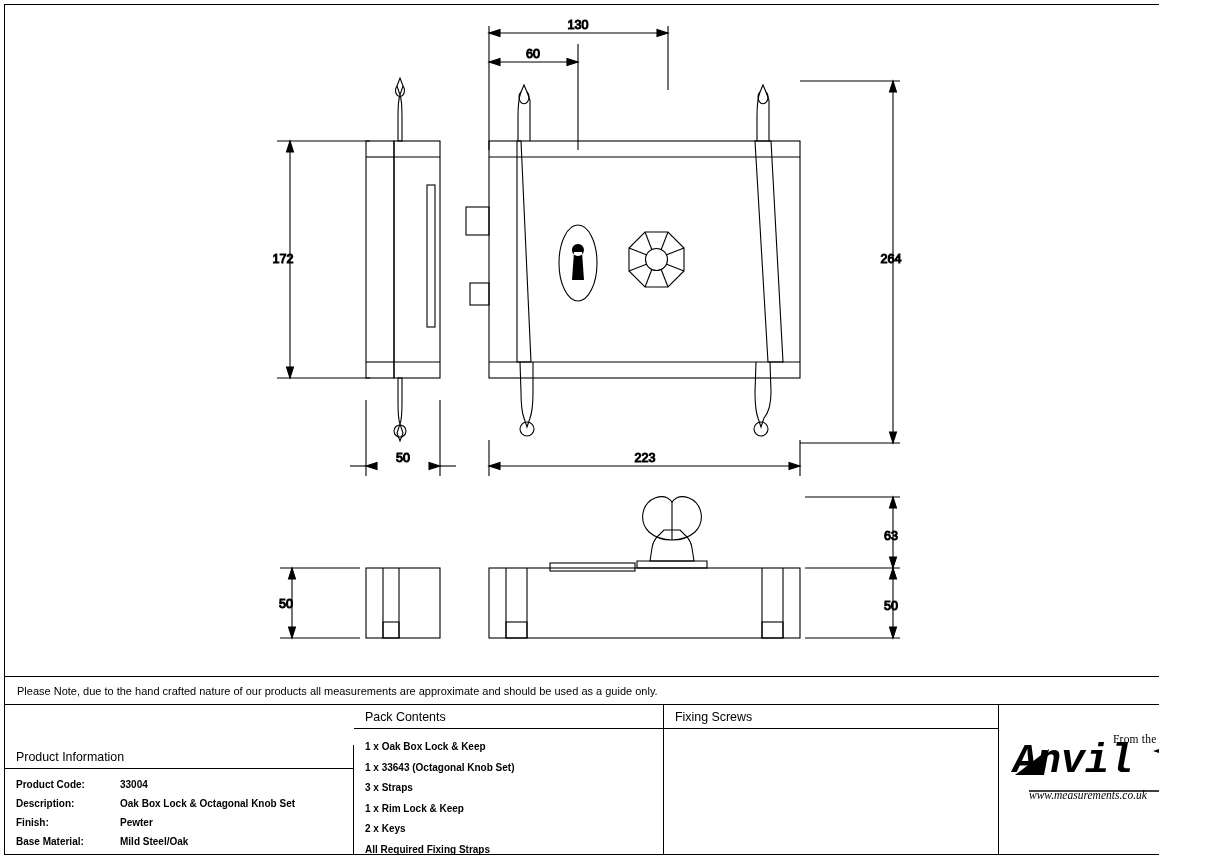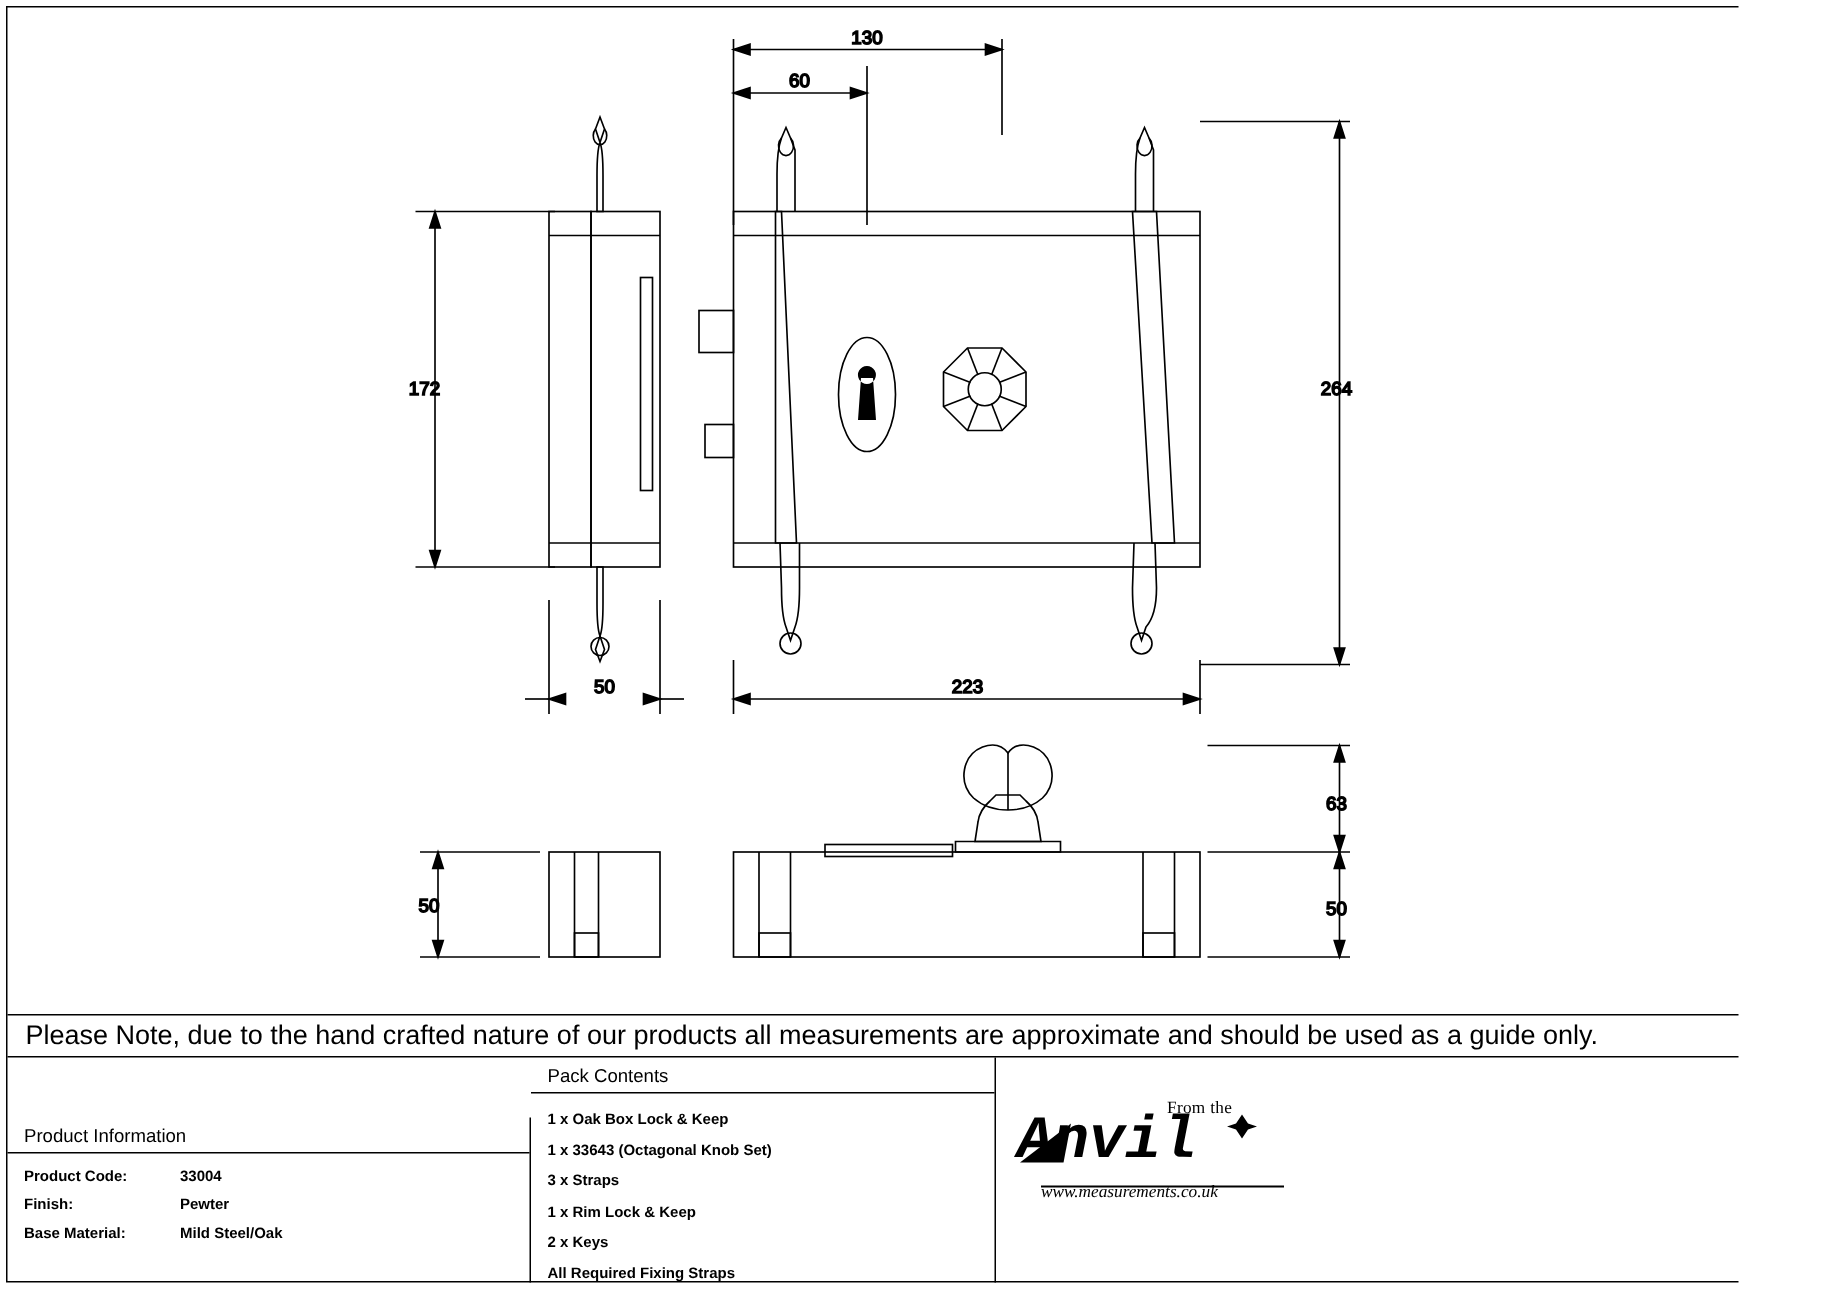--- a/index.html
+++ b/index.html
@@ -46,21 +46,21 @@
     top: 676px;
     width: 1203px;
     height: 29px;
     border-top: 1px solid #000000;
     border-bottom: 1px solid #000000;
     box-sizing: border-box;
     display: flex;
     align-items: center;
   }
   .note-row span {
-    font-size: 18px;
+    font-size: 11px;
     padding-left: 12px;
   }
   .tbl {
     position: absolute;
     left: 5px;
     top: 705px;
     width: 1203px;
     height: 150px;
     display: flex;
     box-sizing: border-box;
@@ -317,20 +317,24 @@
   <div class="tbl">
 
     <div class="col col-a">
       <div class="colhead">Product Information</div>
       <div class="colbody">
         <div class="spec-line">
           <div class="spec-label">Product Code:</div>
           <div class="spec-val">33004</div>
         </div>
         <div class="spec-line">
+          <div class="spec-label">Description:</div>
+          <div class="spec-val">Oak Box Lock &amp; Octagonal Knob Set</div>
+        </div>
+        <div class="spec-line">
           <div class="spec-label">Finish:</div>
           <div class="spec-val">Pewter</div>
         </div>
         <div class="spec-line">
           <div class="spec-label">Base Material:</div>
           <div class="spec-val">Mild Steel/Oak</div>
         </div>
       </div>
     </div>
 
@@ -339,20 +343,24 @@
       <div class="colbody">
         <div class="pack-line">1 x Oak Box Lock &amp; Keep</div>
         <div class="pack-line">1 x 33643 (Octagonal Knob Set)</div>
         <div class="pack-line">3 x Straps</div>
         <div class="pack-line">1 x Rim Lock &amp; Keep</div>
         <div class="pack-line">2 x Keys</div>
         <div class="pack-line">All Required Fixing Straps</div>
       </div>
     </div>
 
+    <div class="col col-c">
+      <div class="colhead">Fixing Screws</div>
+      <div class="colbody"></div>
+    </div>
 
     <div class="col col-d">
       <div class="logo-wrap">
         <div class="logo-inner">
           <div class="logo-from">From the</div>
           <svg width="182" height="70" style="position:absolute;left:0;top:4px;">
             <polygon points="2,38 36,12 31,38" fill="#000"></polygon>
             <polygon points="150,6 154,12 160,14 154,16 150,22 146,16 140,14 146,12" fill="#000"></polygon>
             <line x1="16" y1="54" x2="178" y2="54" stroke="#000" stroke-width="1.4"></line>
           </svg>

